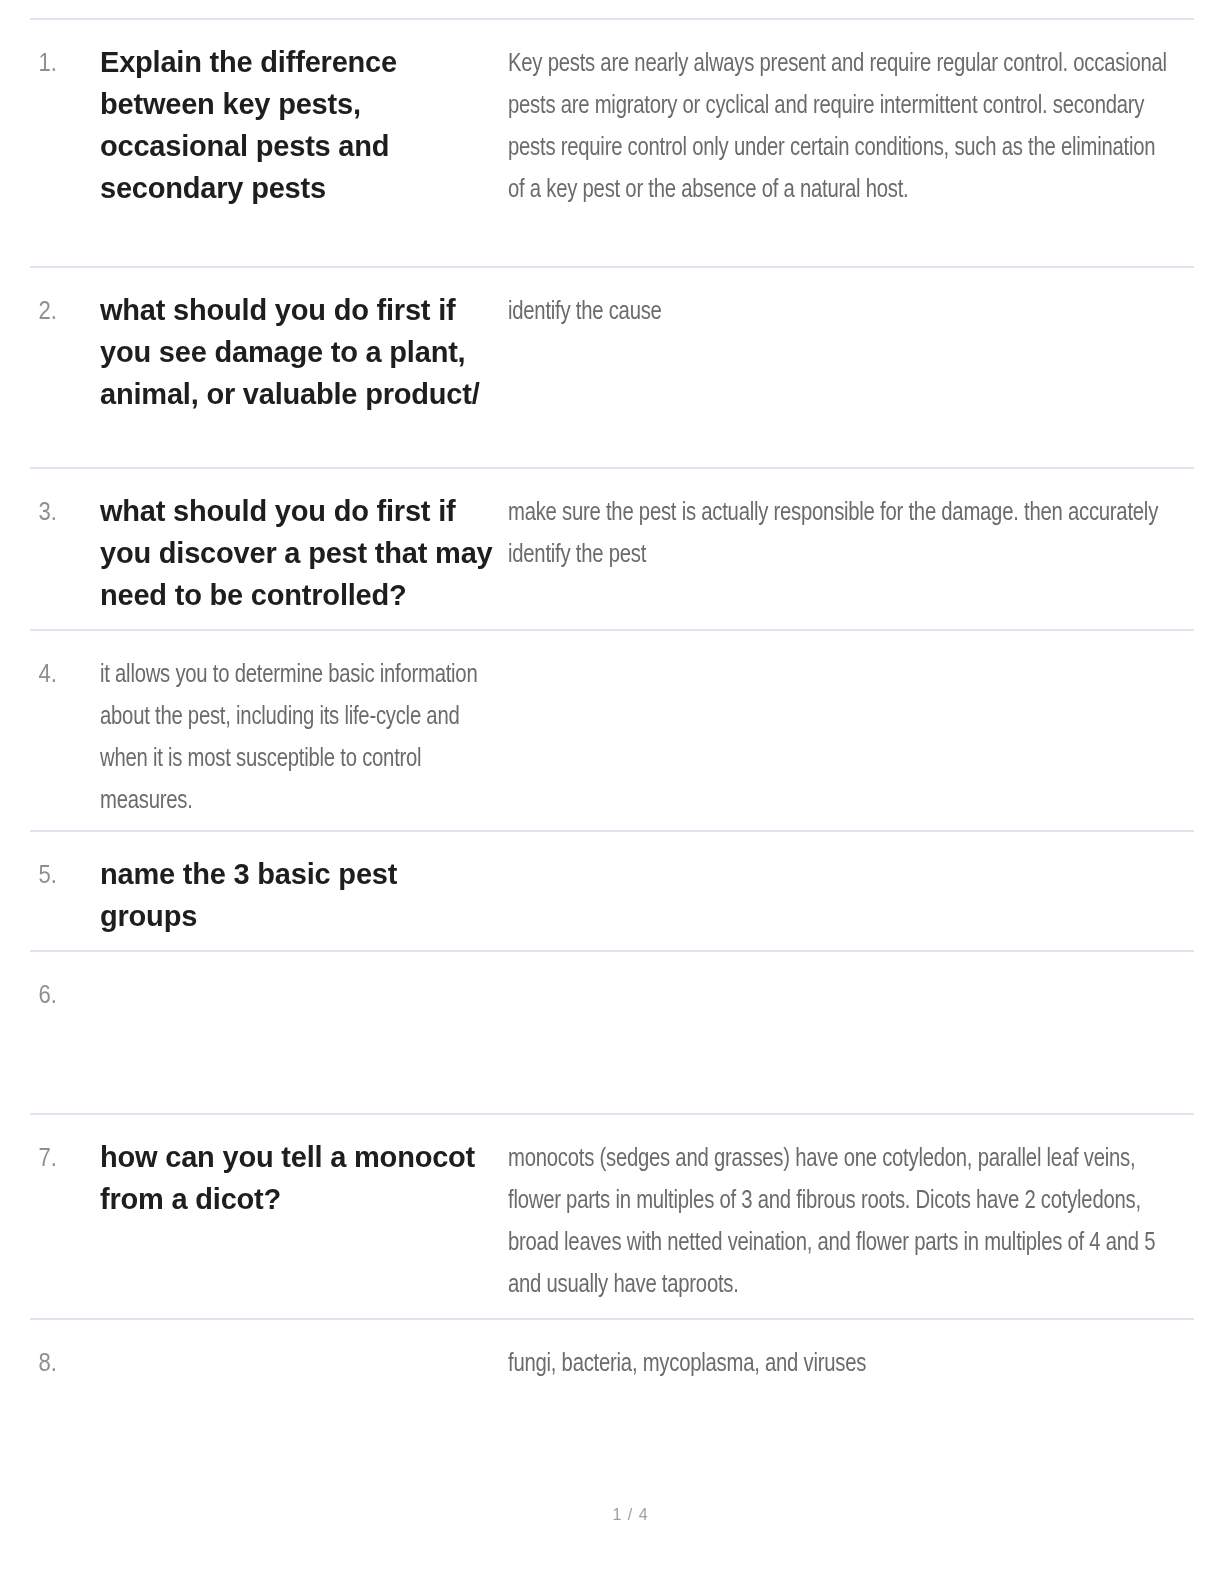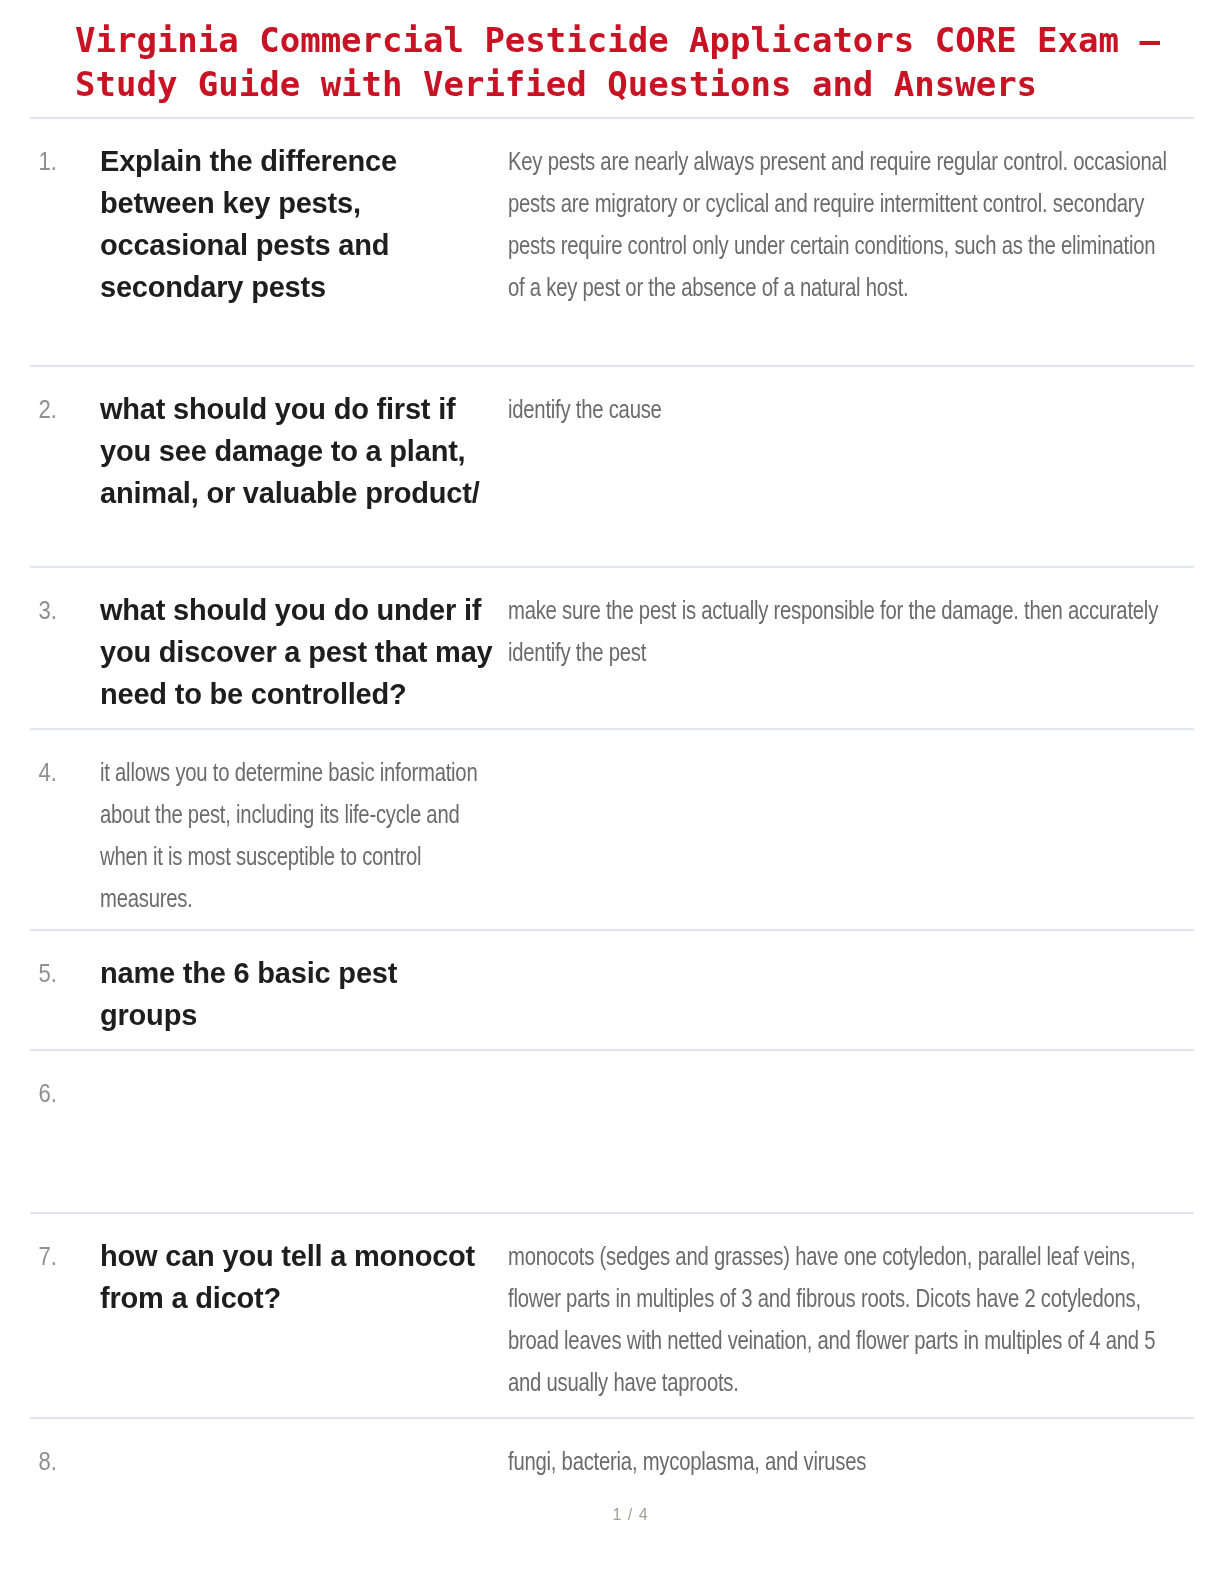--- a/index.html
+++ b/index.html
@@ -87,21 +87,20 @@
     color:var(--footer-text,#a39f99);
     letter-spacing:1px;
     margin-left:37px;
   }
 </style>
 </head>
 <body>
 
 <div class="page">
 
-  <h1 class="doc-title">Virginia Commercial Pesticide Applicators CORE Exam – Study Guide with Verified Questions and Answers</h1>
 
   <div class="qa-table">
 
     <div class="qa-row r1">
       <div class="row-number">1.</div>
       <div class="question">Explain the difference between key pests, occasional pests and secondary pests</div>
       <div class="answer-cell">
           <div class="answer">Key pests are nearly always present and require regular control. occasional pests are migratory or cyclical and require intermittent control. secondary pests require control only under certain conditions, such as the elimination of a key pest or the absence of a natural host.</div>
         </div>
     </div>
@@ -109,36 +108,36 @@
     <div class="qa-row r2">
       <div class="row-number">2.</div>
       <div class="question">what should you do first if you see damage to a plant, animal, or valuable product/</div>
       <div class="answer-cell">
           <div class="answer">identify the cause</div>
         </div>
     </div>
 
     <div class="qa-row r3">
       <div class="row-number">3.</div>
-      <div class="question">what should you do under if you discover a pest that may need to be controlled?</div>
+      <div class="question">what should you do first if you discover a pest that may need to be controlled?</div>
       <div class="answer-cell">
           <div class="answer">make sure the pest is actually responsible for the damage. then accurately identify the pest</div>
         </div>
     </div>
 
     <div class="qa-row r4">
       <div class="row-number">4.</div>
       <div class="answer-cell">
           <div class="answer">it allows you to determine basic information about the pest, including its life-cycle and when it is most susceptible to control measures.</div>
         </div>
     </div>
 
     <div class="qa-row r5">
       <div class="row-number">5.</div>
-      <div class="question">name the 6 basic pest groups</div>
+      <div class="question">name the 3 basic pest groups</div>
     </div>
 
     <div class="qa-row r6">
       <div class="row-number">6.</div>
     </div>
 
     <div class="qa-row r7">
       <div class="row-number">7.</div>
       <div class="question">how can you tell a monocot from a dicot?</div>
       <div class="answer-cell">

